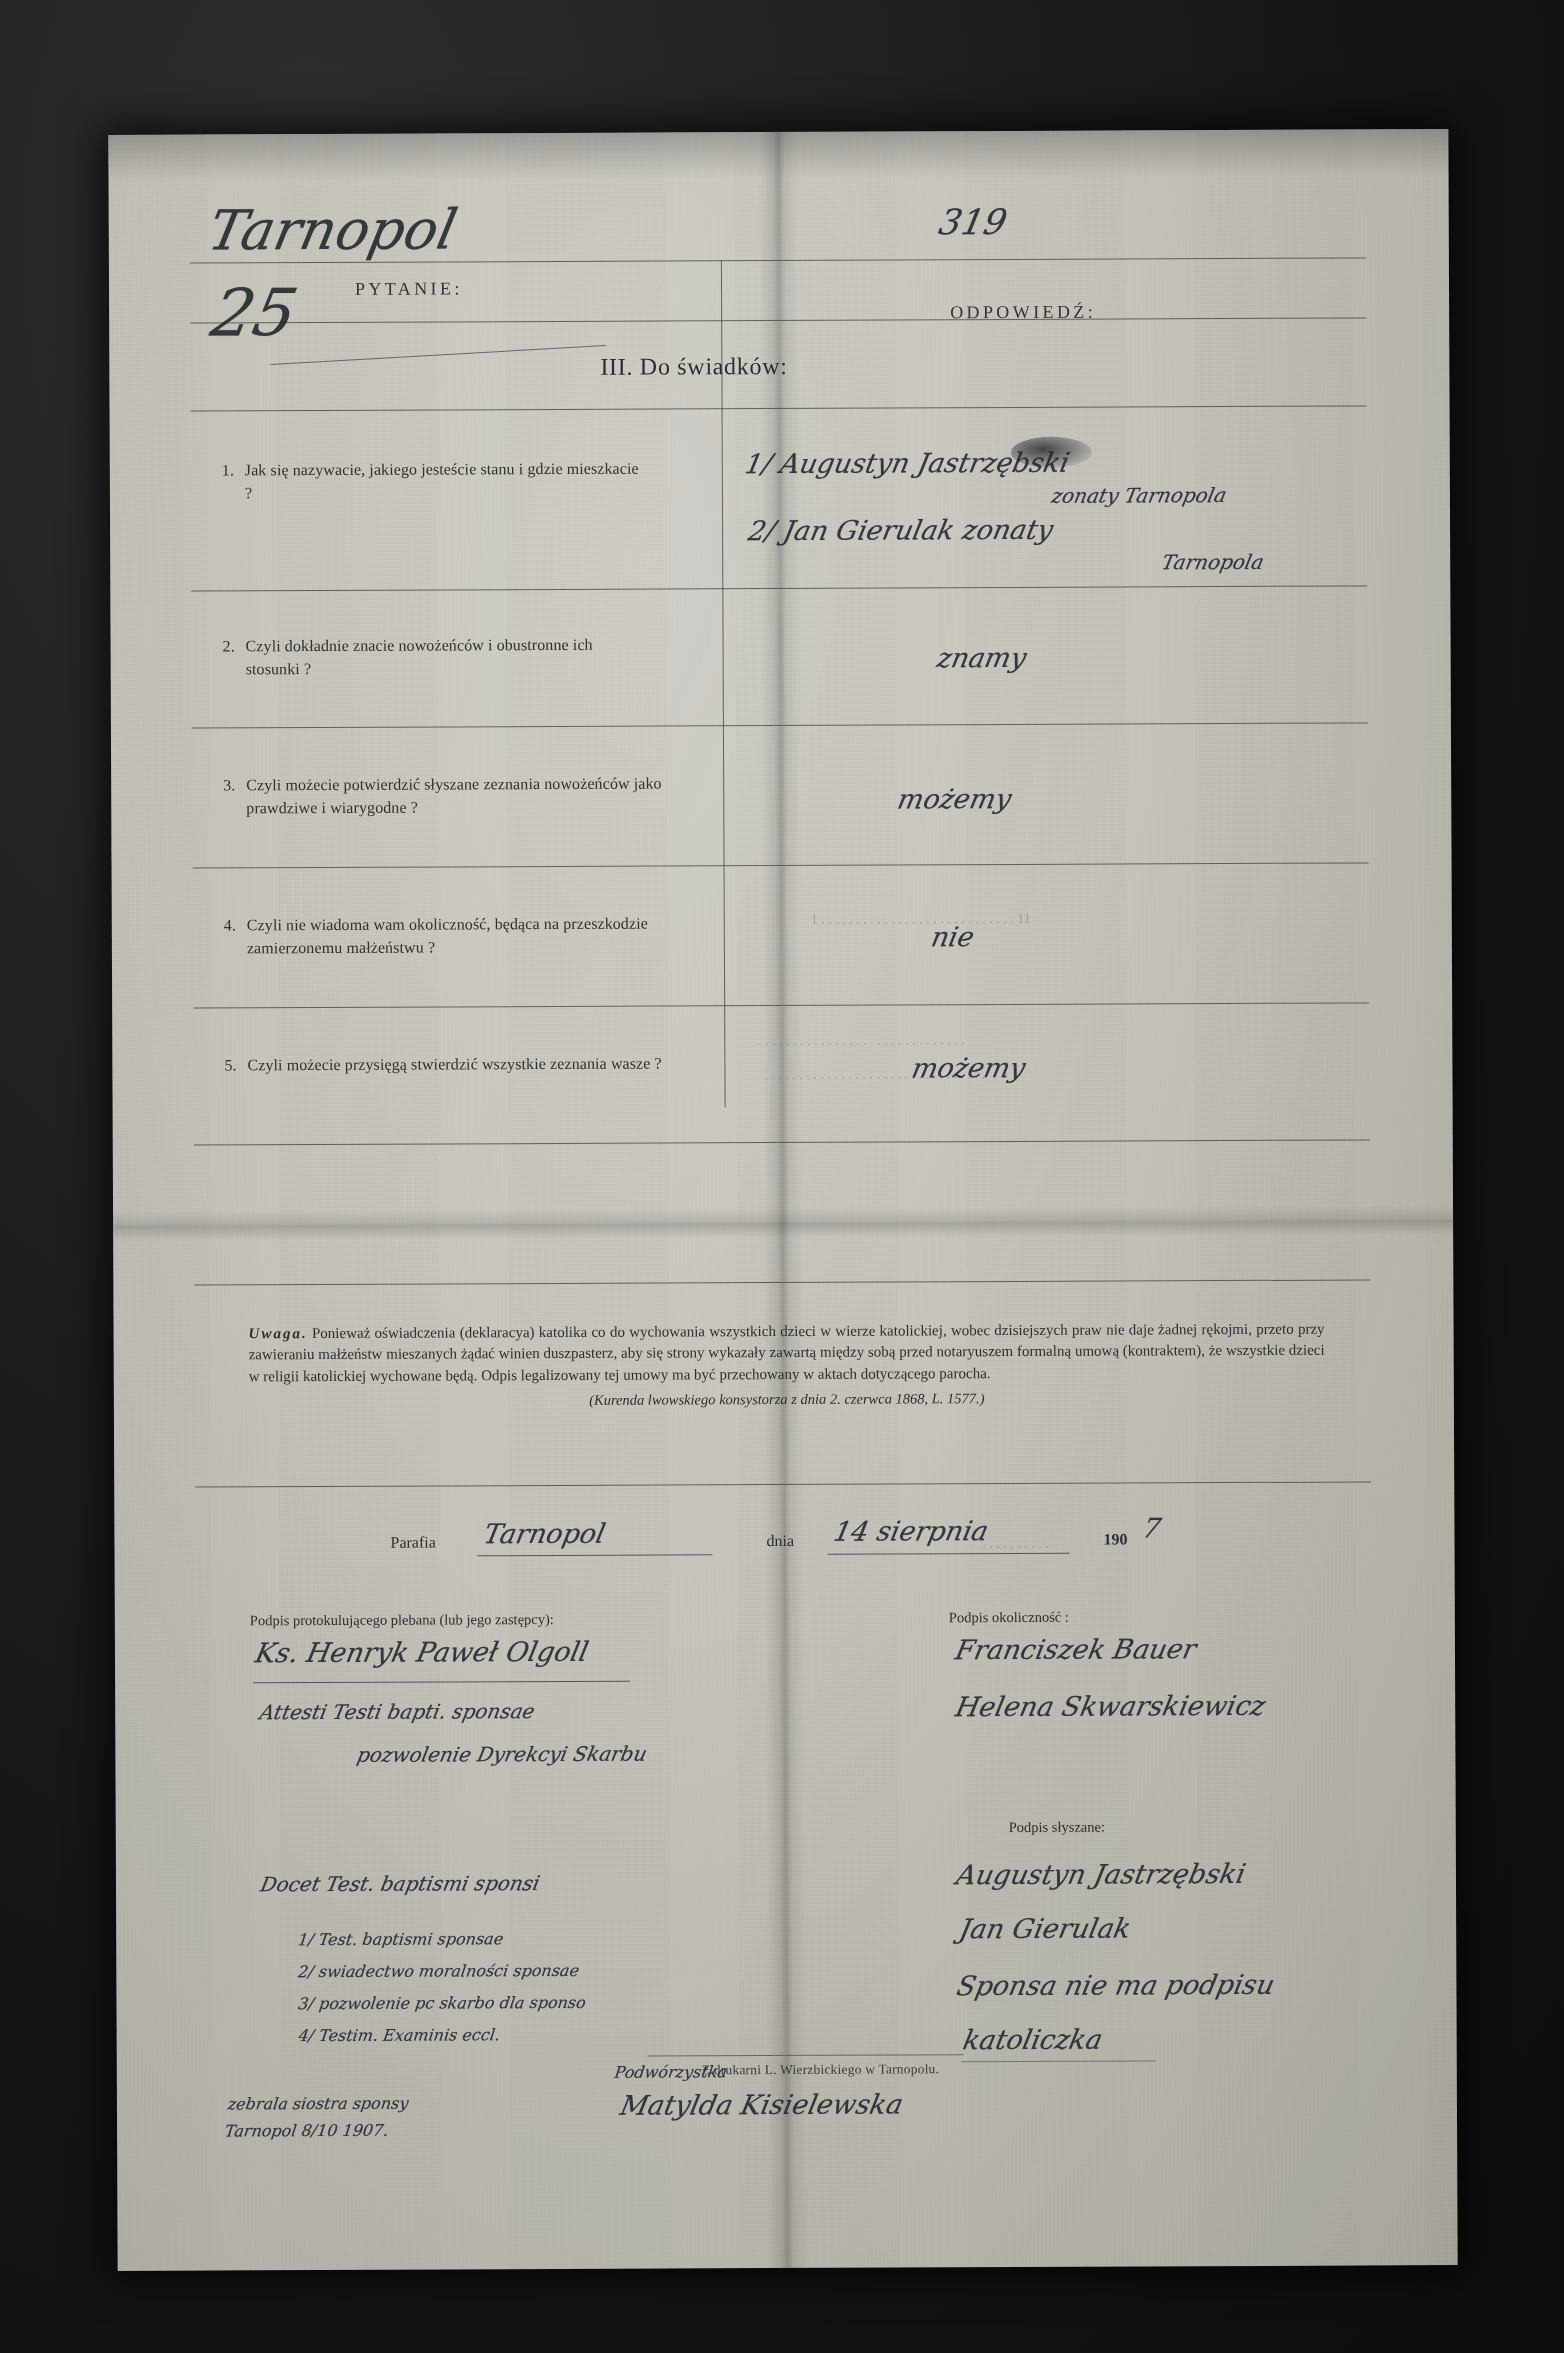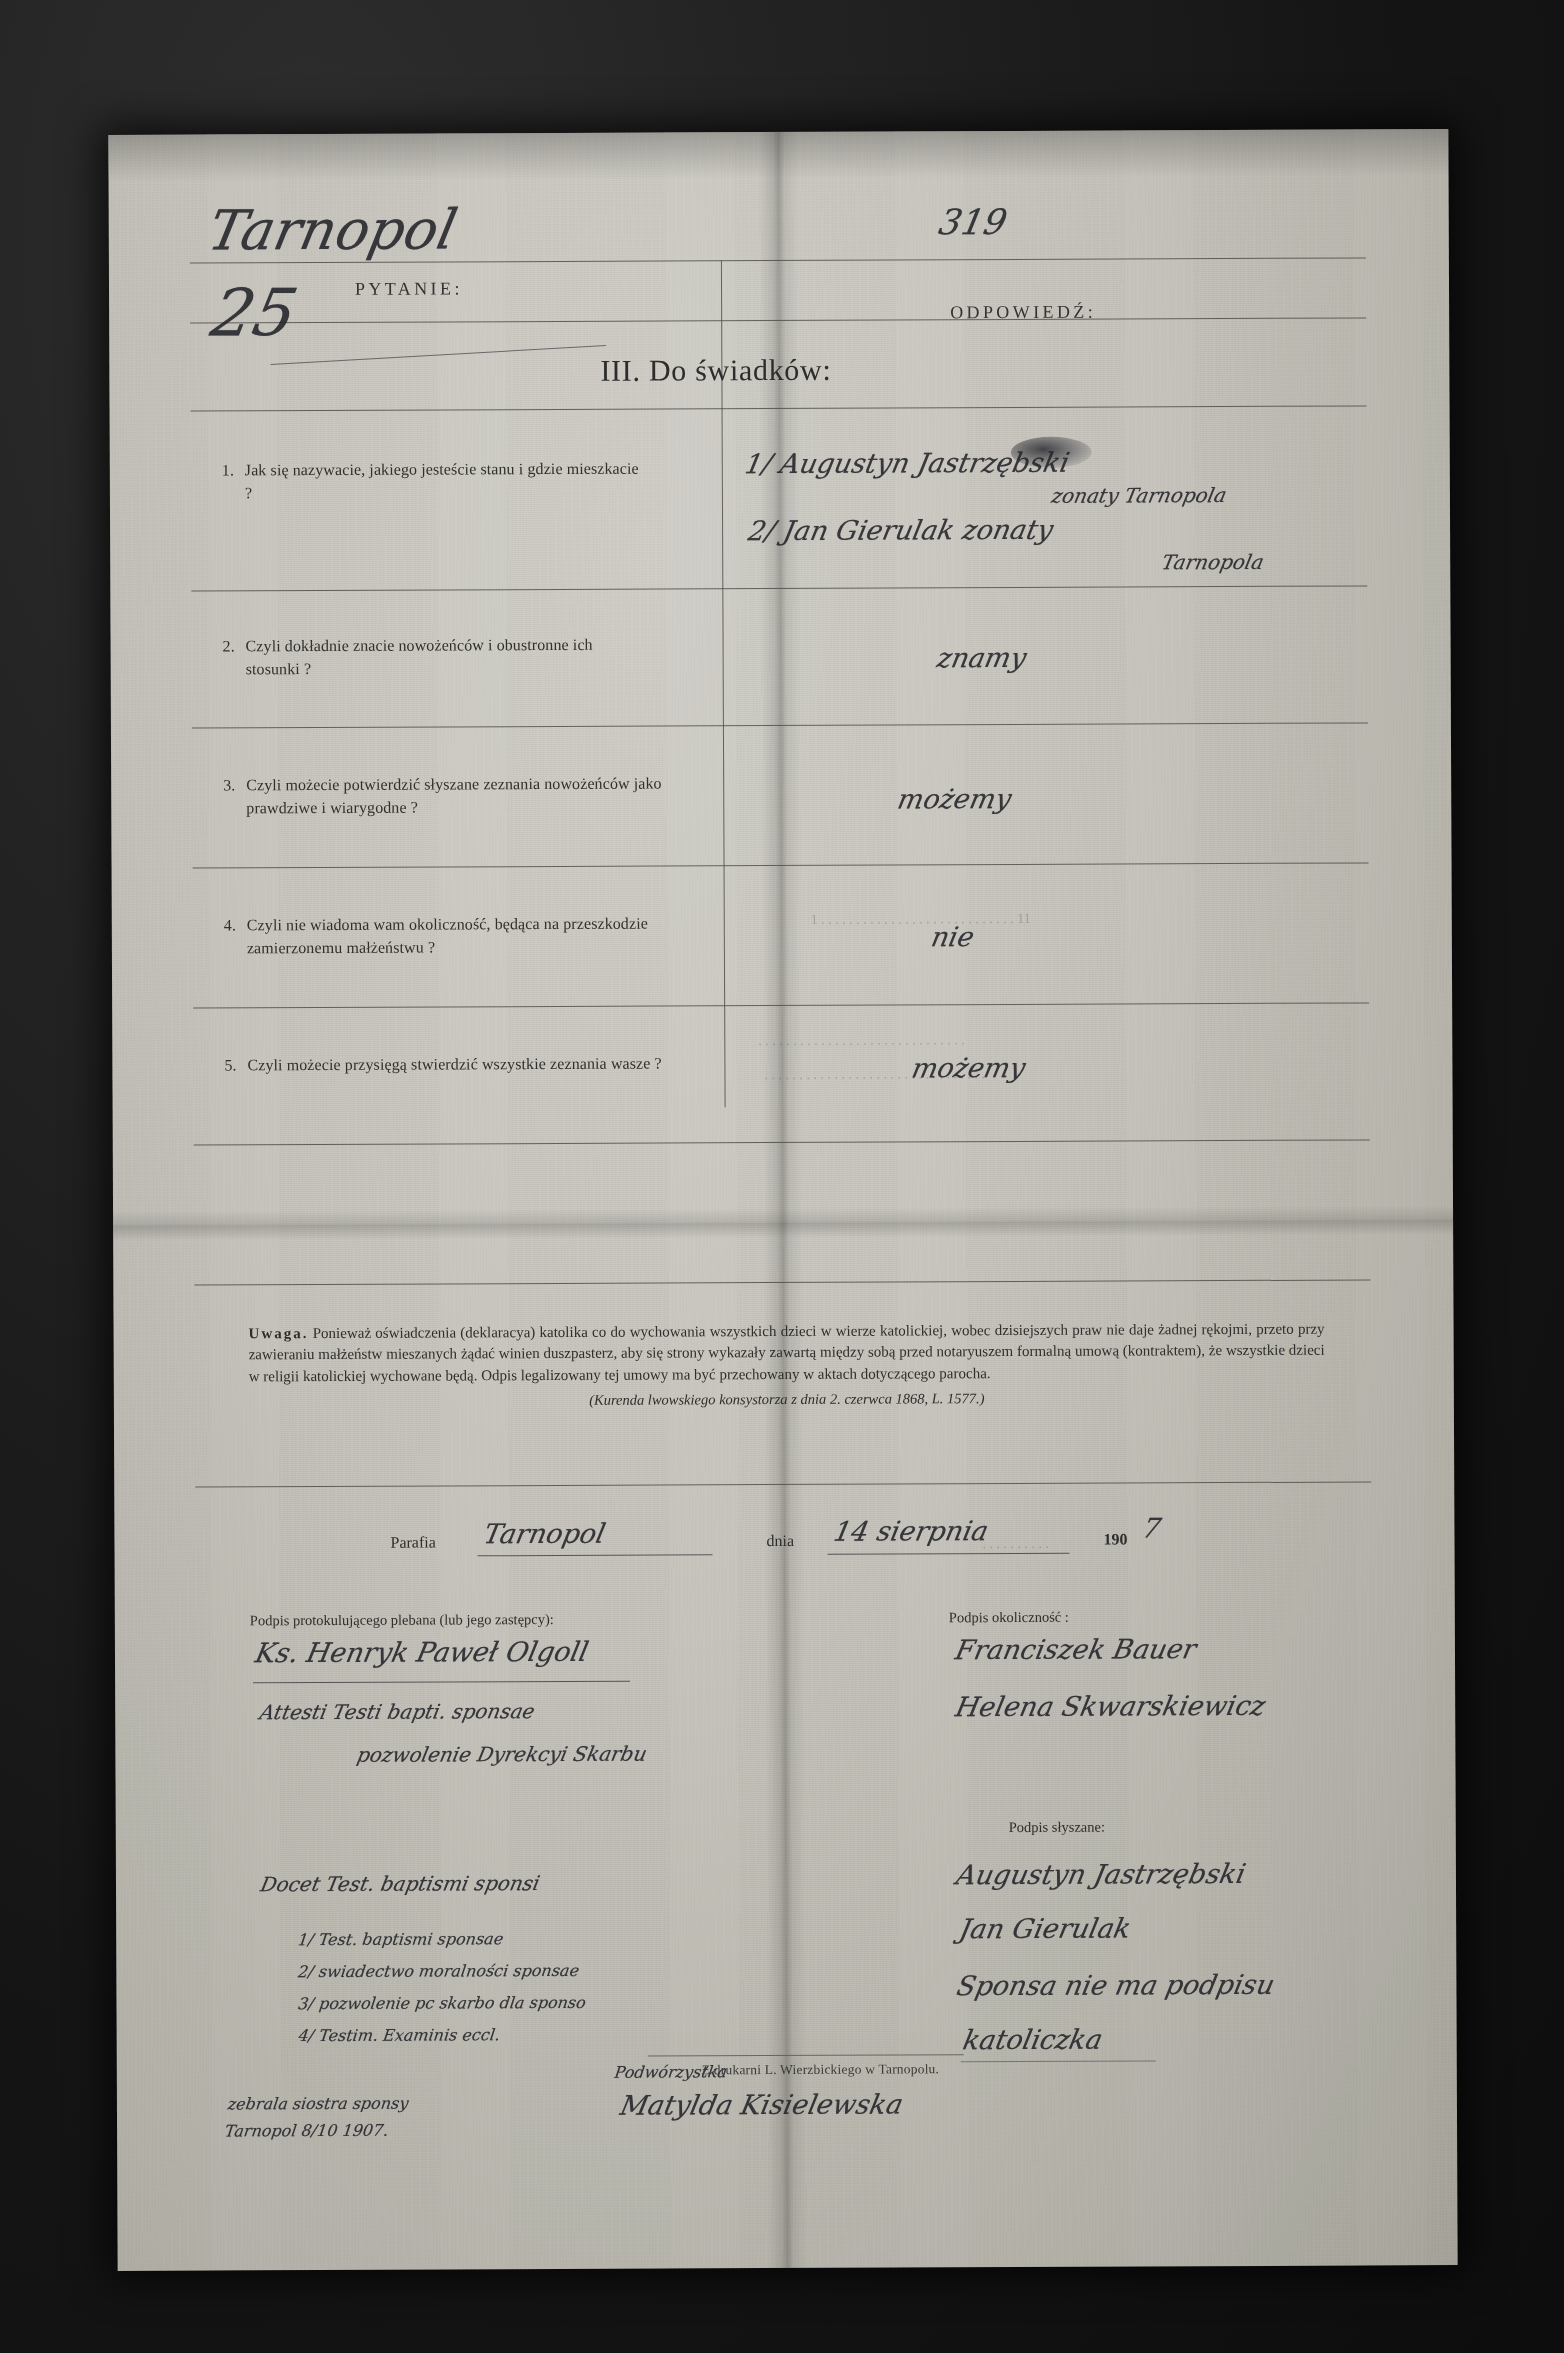--- a/index.html
+++ b/index.html
@@ -96,41 +96,41 @@
   }
 
   .hdr {
     position: absolute;
     font-size: 18px;
     letter-spacing: 3.4px;
     color: #333;
   }
   .section-title {
     position: absolute;
-    font-size: 30px;
+    font-size: 24px;
     letter-spacing: 0.7px;
     color: #2d2d2d;
   }
   .q {
     position: absolute;
     font-size: 16px;
     line-height: 1.46;
     color: #30302d;
     letter-spacing: 0.1px;
   }
   .q .num { position: absolute; left: -23px; }
 
   .note {
     position: absolute;
     font-size: 15px;
     line-height: 1.42;
     text-align: justify;
     color: #2e2e2c;
   }
-  .note b { letter-spacing: 2px; }
+  .note b { letter-spacing: 2px; font-style: italic; }
   .note .src {
     display: block;
     text-align: center;
     font-style: italic;
     margin-top: 4px;
     font-size: 14.5px;
   }
 
   .lbl { position: absolute; font-size: 16px; color: #2e2e2c; }
   .lbl-small { position: absolute; font-size: 14.5px; color: #2e2e2c; }

